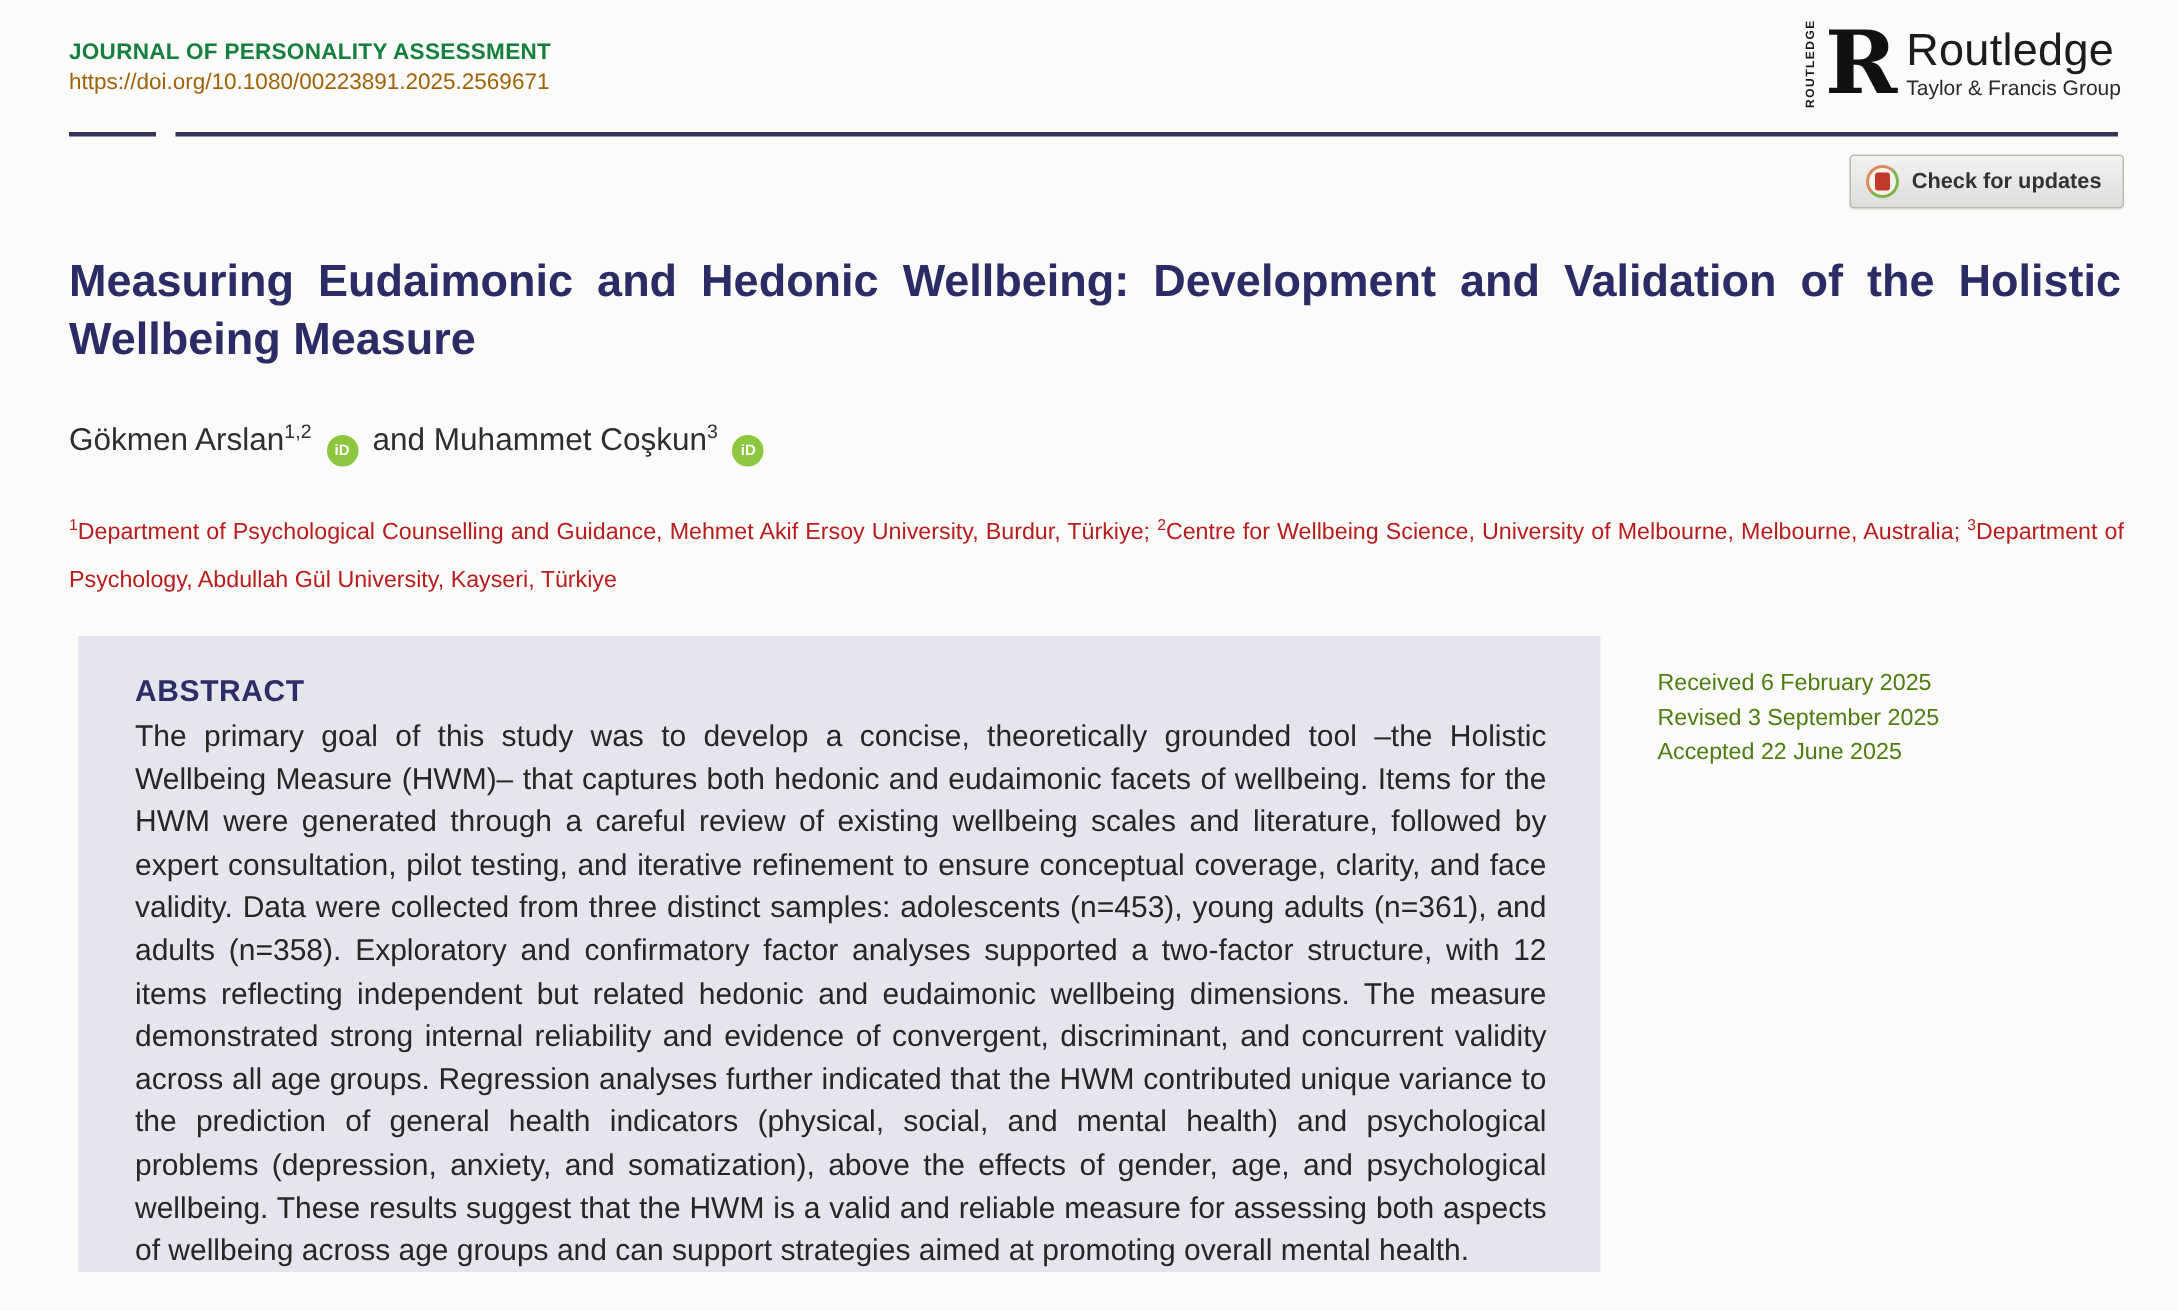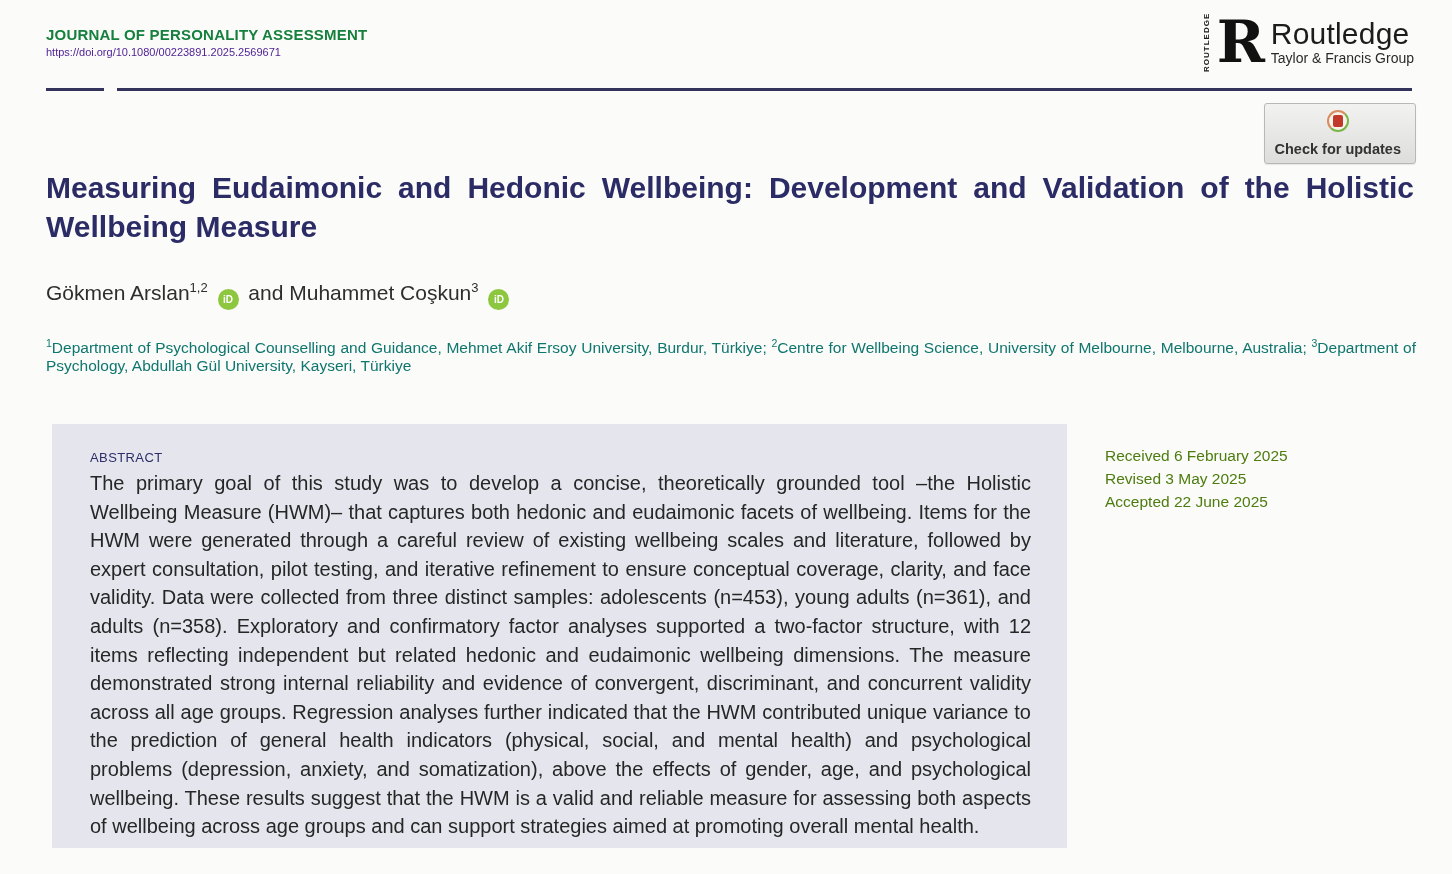--- a/index.html
+++ b/index.html
@@ -9,21 +9,21 @@
     background: #fbfbf9;
     position: relative;
     overflow: hidden;
     color: #2e2e2e;
   }
   .page { position:absolute; inset:0; }
 
   
   .journal-block { position:absolute; left:46px; top:26px; }
   .journal-name { font-size:15px; font-weight:bold; color:#15803d; letter-spacing:0.2px; }
-  .journal-doi  { font-size:11px; color:#4c1d95; margin-top:3px; }
+  .journal-doi  { font-size:15px; color:#a16207; margin-top:3px; }
 
   .logo { position:absolute; right:38px; top:14px; display:flex; align-items:flex-start; gap:6px; }
   .logo-vertical {
     font-size:8px; font-weight:bold; color:#1a1a1a; letter-spacing:1px;
     writing-mode: vertical-rl; transform: rotate(180deg);
     height:56px; text-align:center; margin-top:2px;
   }
   .logo-r {
     font-family:"DejaVu Serif", serif; font-weight:bold;
     font-size:58px; line-height:56px; color:#111;
@@ -36,21 +36,20 @@
   .top-rule .dash { width:58px; height:3px; background:#33335c; }
   .top-rule .line { flex:1; height:3px; background:#33335c; }
 
   .check-btn {
     position:absolute; top:103px; right:36px;
     display:flex; align-items:center; gap:9px;
     background:linear-gradient(#f2f2f0,#dddddb);
     border:1px solid #b8b8b4; border-radius:3px;
     padding:6px 14px 6px 10px; cursor:pointer;
     box-shadow:0 1px 1px rgba(0,0,0,0.08);
-    flex-direction:column;
   }
   .crossmark {
     width:22px; height:22px; border-radius:50%;
     background:#f7f3ea; position:relative;
     border:2px solid #d98c5f;
     border-right-color:#7ab648; border-bottom-color:#7ab648;
   }
   .crossmark::after {
     content:""; position:absolute; left:4px; top:3px;
     width:10px; height:12px; background:#c0392b; border-radius:2px;
@@ -66,31 +65,31 @@
   .authors { position:absolute; left:46px; top:280px; font-size:21px; color:#2e2e2e; }
   .authors sup { font-size:13px; }
   .orcid {
     display:inline-flex; align-items:center; justify-content:center;
     width:21px; height:21px; border-radius:50%;
     background:#8dc63f; color:#fff; font-size:10px; font-weight:bold;
     vertical-align:-3px; margin:3px 4px; cursor:pointer;
   }
   .affils {
     position:absolute; left:46px; top:334px; width:1370px;
-    font-size:15.5px; line-height:18px; color:#0f766e; text-align:justify;
+    font-size:15.5px; line-height:32px; color:#b91c1c; text-align:justify;
   }
   .affils sup { font-size:10.5px; }
 
   
   .abstract-box {
     position:absolute; left:52px; top:424px; width:1015px; height:424px;
     background:#e5e5ee; padding:26px 36px 0 38px;
   }
   .abstract-heading {
-    font-size:13px; font-weight:normal; color:#2d2d68; letter-spacing:0.4px;
+    font-size:20px; font-weight:bold; color:#2d2d68; letter-spacing:0.4px;
     margin-bottom:4px;
   }
   .abstract-text {
     font-size:20px; line-height:28.6px; color:#262626; text-align:justify;
   }
 
   
   .history { position:absolute; left:1105px; top:444px; width:330px; }
   .history-heading {
     font-size:15.5px; font-weight:bold; color:#2d2d68; letter-spacing:0.4px;
@@ -139,17 +138,17 @@
 
   <p class="affils"><sup>1</sup><span>Department of Psychological Counselling and Guidance, Mehmet Akif Ersoy University, Burdur, Türkiye; </span><sup>2</sup><span>Centre for Wellbeing Science, University of Melbourne, Melbourne, Australia; </span><sup>3</sup><span>Department of Psychology, Abdullah Gül University, Kayseri, Türkiye</span></p>
 
   <div class="abstract-box">
     <div class="abstract-heading">ABSTRACT</div>
     <div class="abstract-text">The primary goal of this study was to develop a concise, theoretically grounded tool –the Holistic Wellbeing Measure (HWM)– that captures both hedonic and eudaimonic facets of wellbeing. Items for the HWM were generated through a careful review of existing wellbeing scales and literature, followed by expert consultation, pilot testing, and iterative refinement to ensure conceptual coverage, clarity, and face validity. Data were collected from three distinct samples: adolescents (n=453), young adults (n=361), and adults (n=358). Exploratory and confirmatory factor analyses supported a two-factor structure, with 12 items reflecting independent but related hedonic and eudaimonic wellbeing dimensions. The measure demonstrated strong internal reliability and evidence of convergent, discriminant, and concurrent validity across all age groups. Regression analyses further indicated that the HWM contributed unique variance to the prediction of general health indicators (physical, social, and mental health) and psychological problems (depression, anxiety, and somatization), above the effects of gender, age, and psychological wellbeing. These results suggest that the HWM is a valid and reliable measure for assessing both aspects of wellbeing across age groups and can support strategies aimed at promoting overall mental health.</div>
   </div>
 
   <div class="history">
     <div class="history-entry">Received 6 February 2025</div>
-    <div class="history-entry">Revised 3 May 2025</div>
+    <div class="history-entry">Revised 3 September 2025</div>
     <div class="history-entry">Accepted 22 June 2025</div>
   </div>
 
 </div>
 
 </body></html>

